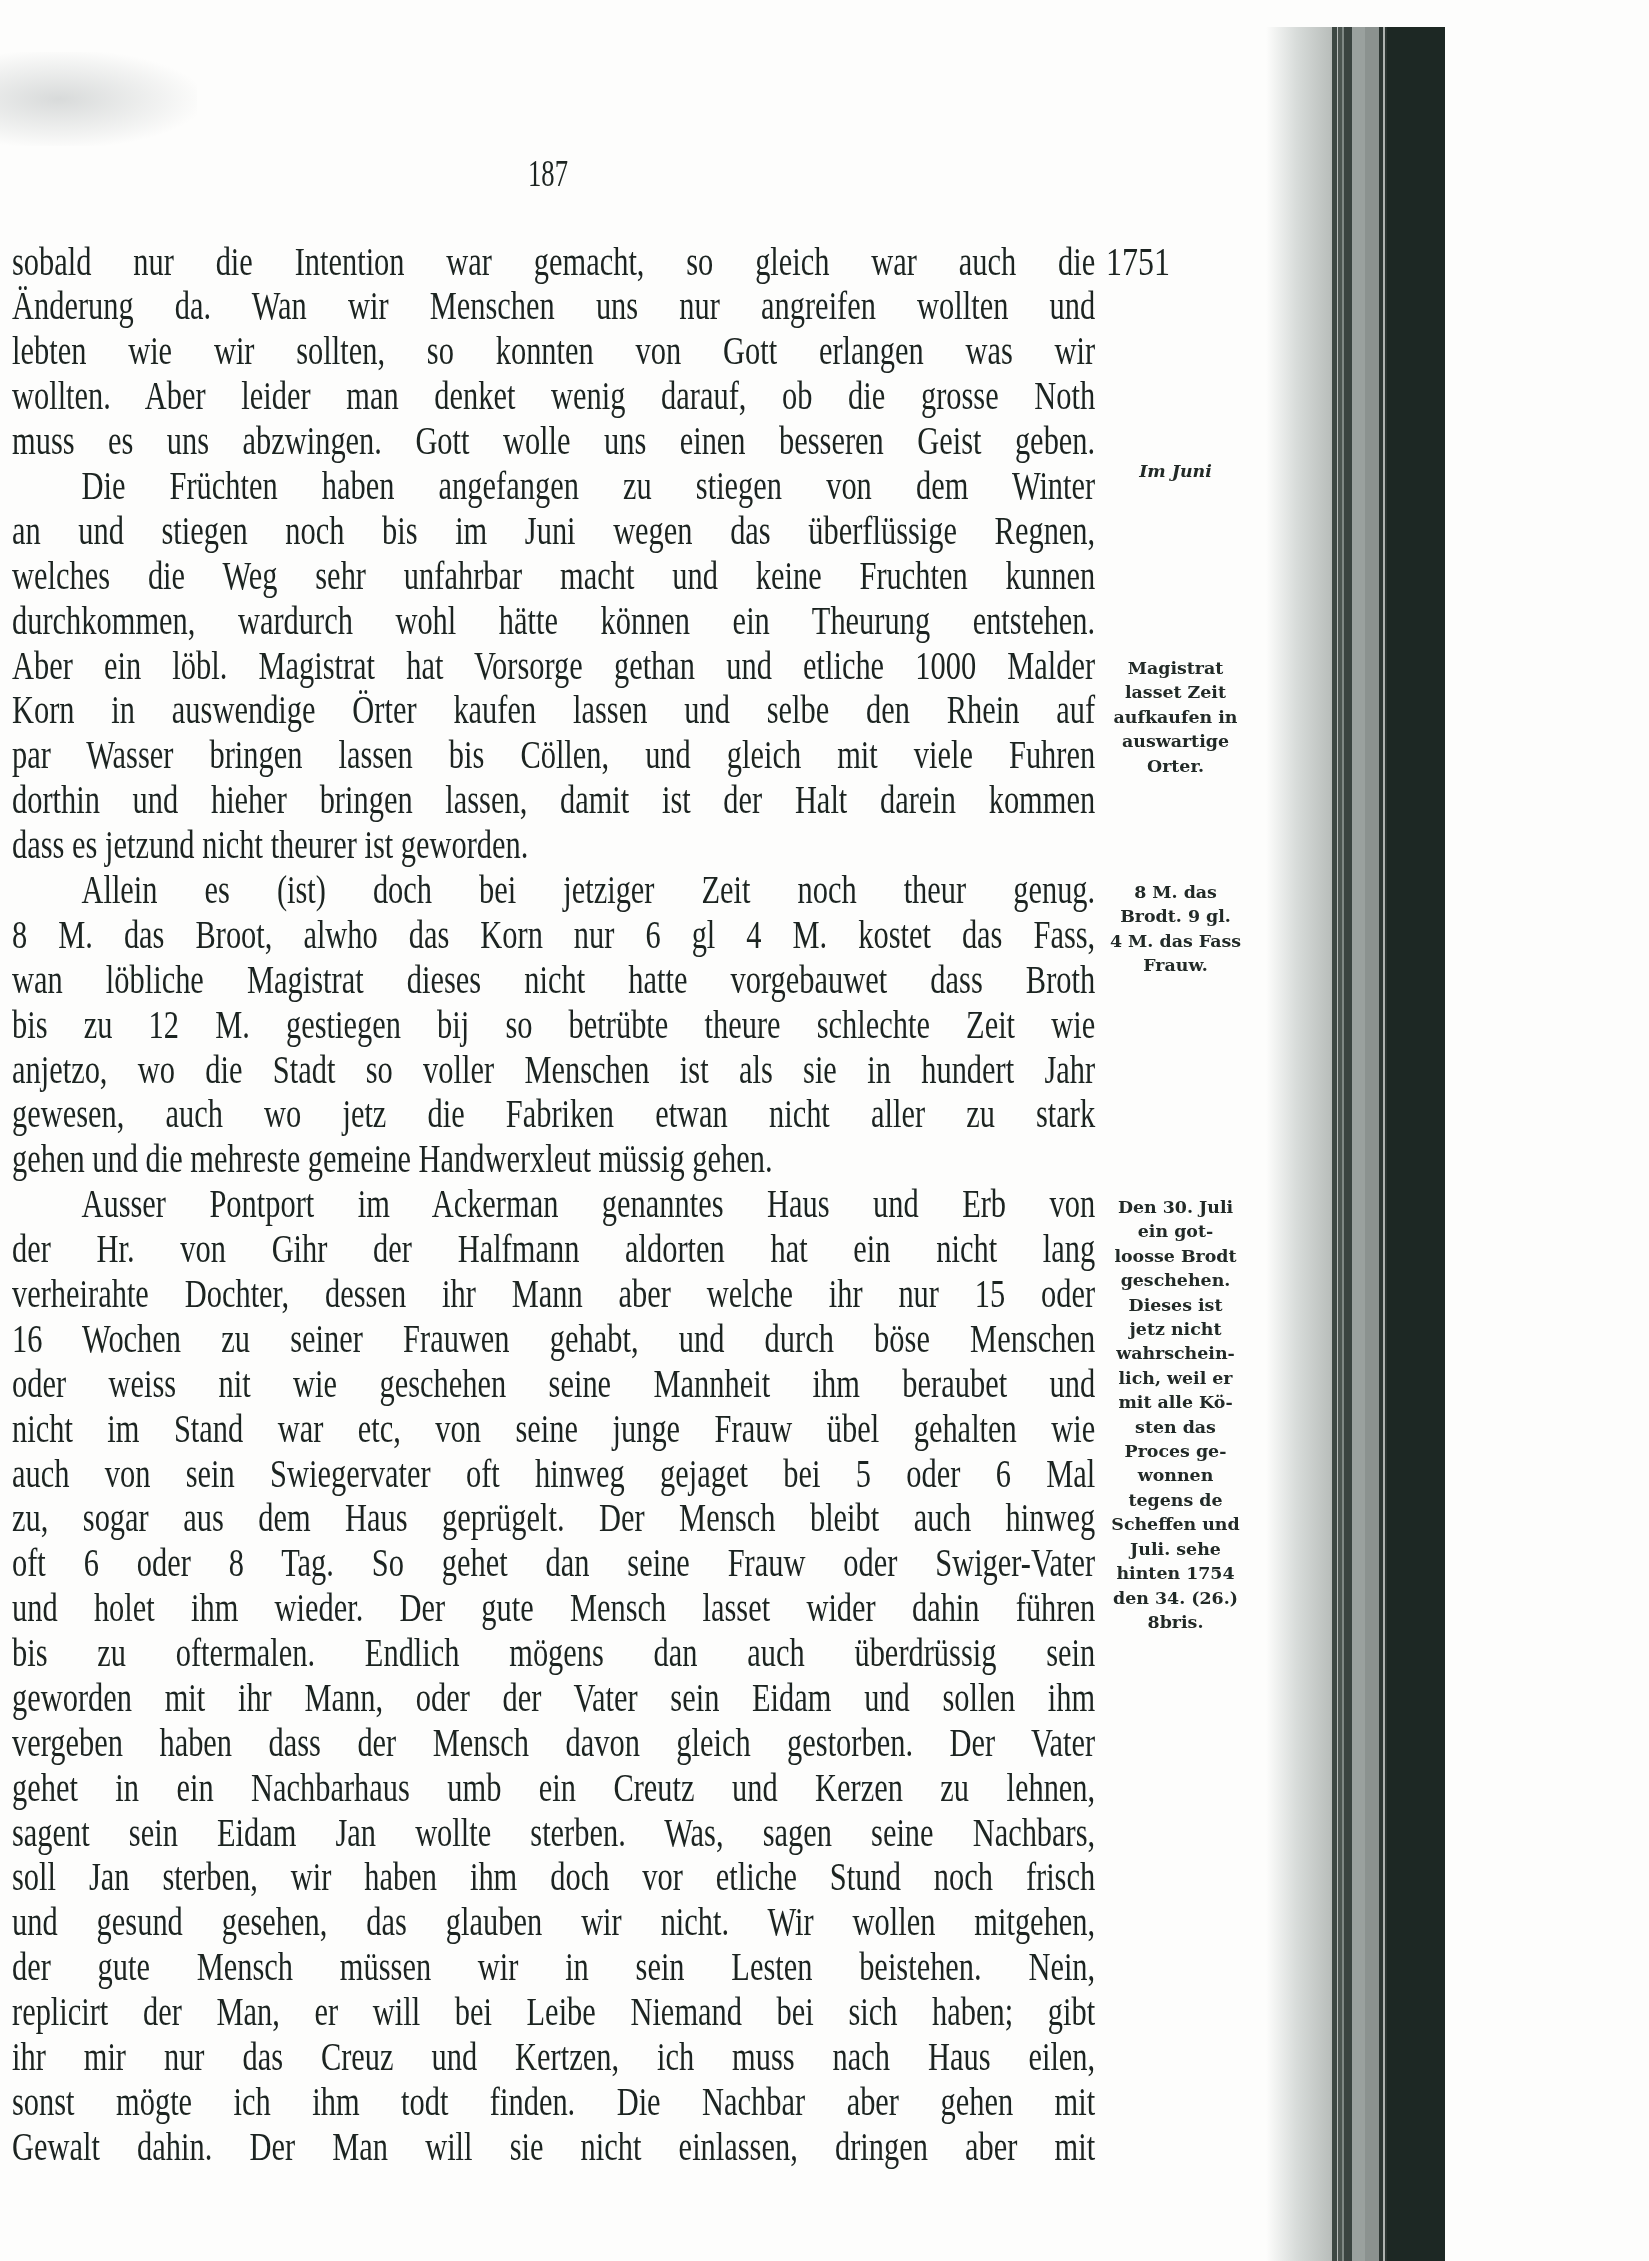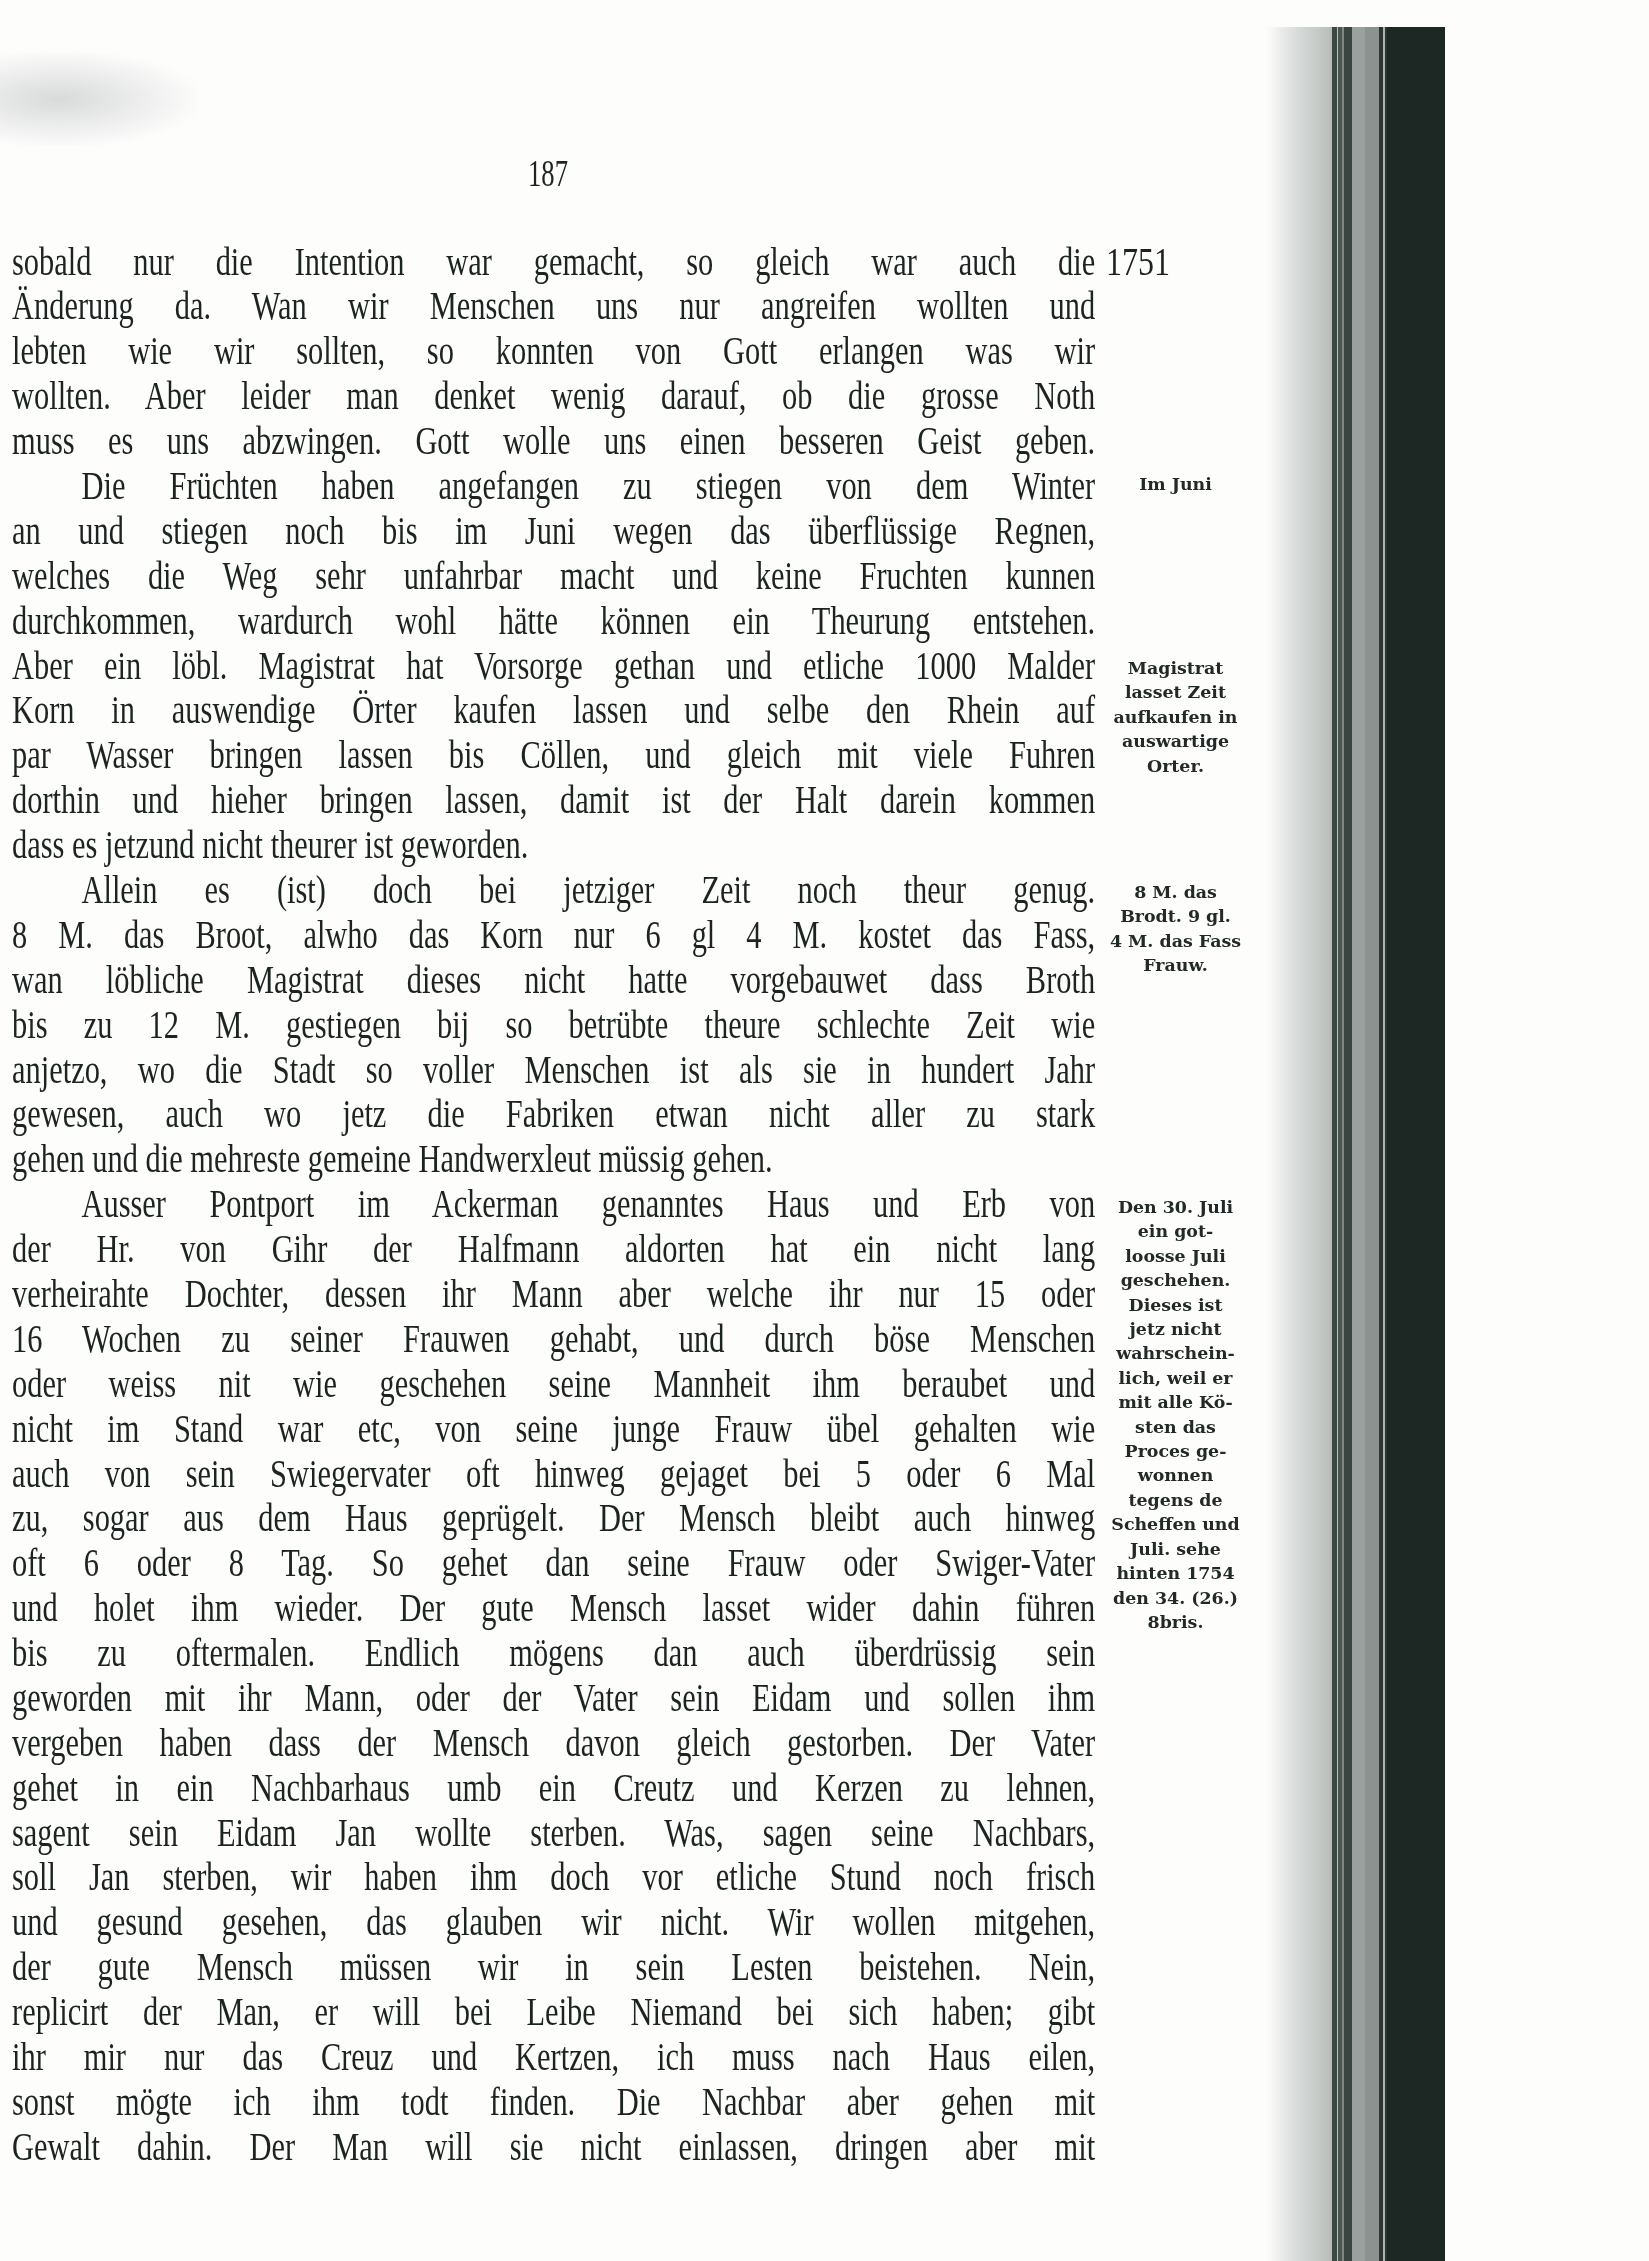--- a/index.html
+++ b/index.html
@@ -128,40 +128,40 @@
       <div class="line" style="top: 1857px;">soll Jan sterben, wir haben ihm doch vor etliche Stund noch frisch</div>
       <div class="line" style="top: 1902px;">und gesund gesehen, das glauben wir nicht.  Wir wollen mitgehen,</div>
       <div class="line" style="top: 1947px;">der gute Mensch müssen wir in sein Lesten beistehen.  Nein,</div>
       <div class="line" style="top: 1992px;">replicirt der Man, er will bei Leibe Niemand bei sich haben; gibt</div>
       <div class="line" style="top: 2037px;">ihr mir nur das Creuz und Kertzen, ich muss nach Haus eilen,</div>
       <div class="line" style="top: 2082px;">sonst mögte ich ihm todt finden.  Die Nachbar aber gehen mit</div>
       <div class="line" style="top: 2127px;">Gewalt dahin.  Der Man will sie nicht einlassen, dringen aber mit</div>
     </div>
 
   <div id="notes">
-      <div class="note" style="top: 472px;">
+      <div class="note" style="top: 459px; font-style: italic;">
         <span>Im Juni</span>
       </div>
       <div class="note" style="top: 656px;">
         <span>Magistrat</span>
         <span>lasset Zeit</span>
         <span>aufkaufen in</span>
         <span>auswartige</span>
         <span>Orter.</span>
       </div>
       <div class="note" style="top: 880px;">
         <span>8 M. das</span>
         <span>Brodt. 9 gl.</span>
         <span>4 M. das Fass</span>
         <span>Frauw.</span>
       </div>
       <div class="note" style="top: 1195px;">
         <span>Den 30. Juli</span>
         <span>ein got-</span>
-        <span>loosse Juli</span>
+        <span>loosse Brodt</span>
         <span>geschehen.</span>
         <span>Dieses ist</span>
         <span>jetz nicht</span>
         <span>wahrschein-</span>
         <span>lich, weil er</span>
         <span>mit alle Kö-</span>
         <span>sten das</span>
         <span>Proces ge-</span>
         <span>wonnen</span>
         <span>tegens de</span>

